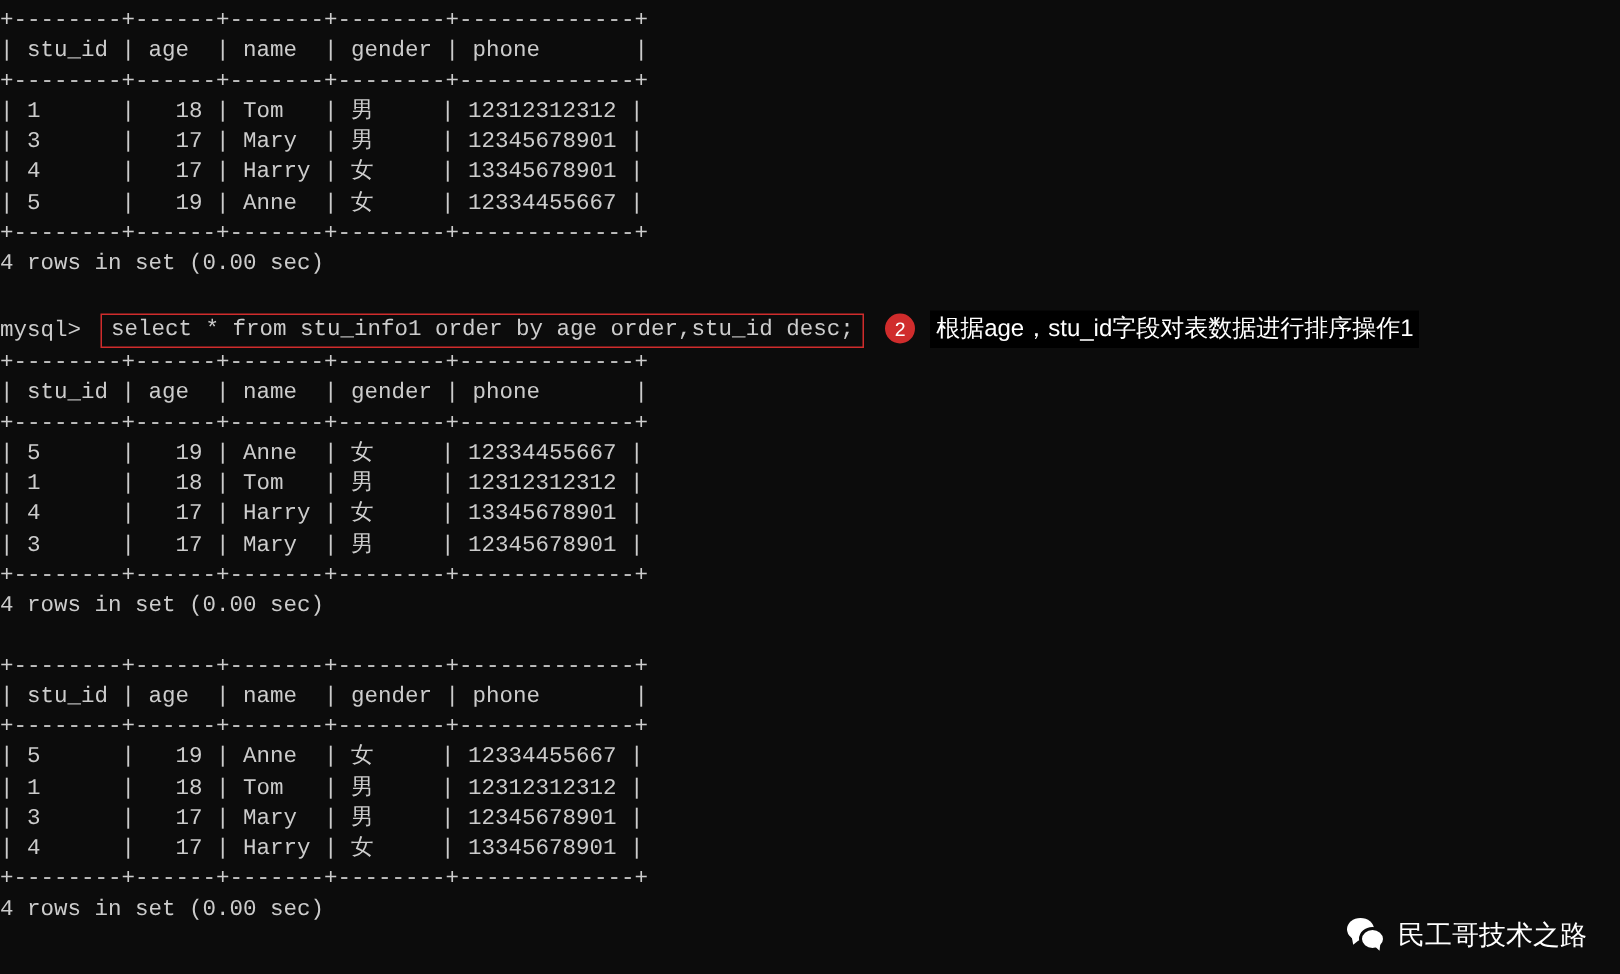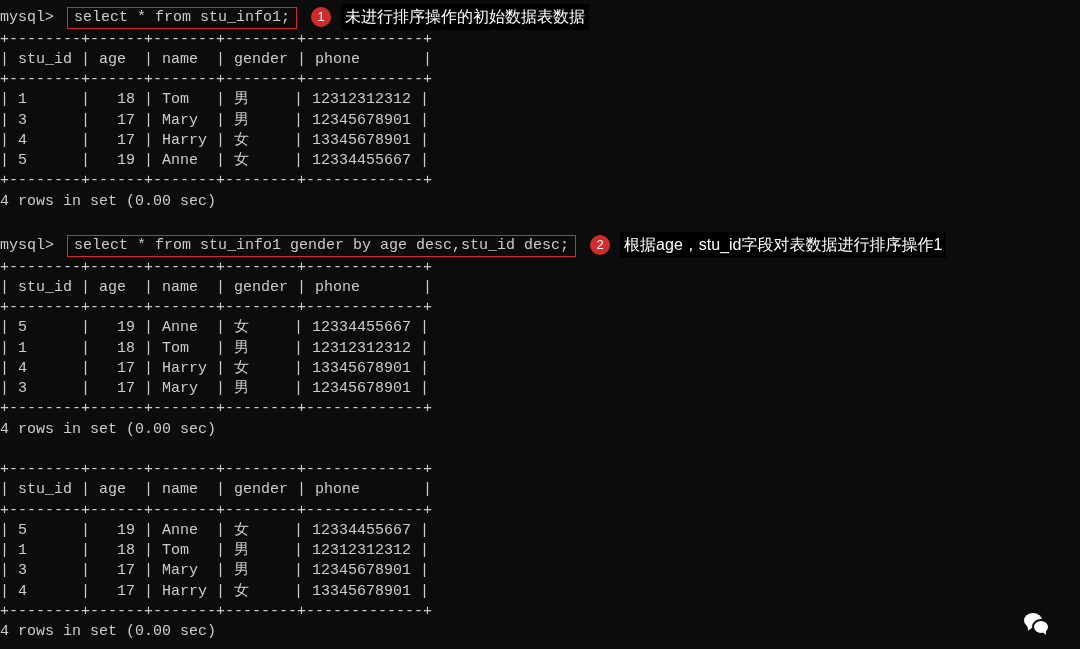--- a/index.html
+++ b/index.html
@@ -115,32 +115,31 @@
     border-right: 2px solid transparent;
     border-top: 4px solid #fff;
     transform: rotate(-20deg);
   }
   .rowline { letter-spacing: 0px; }
 </style>
 </head>
 <body>
 
 <div class="term" id="term">
-    <div class="line "><span class="prompt">mysql&gt; </span><span class="sql-box">select * from stu_info1;</span><span class="badge">1</span><span class="note">未进行排序操作的初始数据表数据</span></div>
     <div class="line rowline">+--------+------+-------+--------+-------------+</div>
     <div class="line rowline">| stu_id | age  | name  | gender | phone       |</div>
     <div class="line rowline">+--------+------+-------+--------+-------------+</div>
     <div class="line rowline">| 1      |   18 | Tom   | 男     | 12312312312 |</div>
     <div class="line rowline">| 3      |   17 | Mary  | 男     | 12345678901 |</div>
     <div class="line rowline">| 4      |   17 | Harry | 女     | 13345678901 |</div>
     <div class="line rowline">| 5      |   19 | Anne  | 女     | 12334455667 |</div>
     <div class="line rowline">+--------+------+-------+--------+-------------+</div>
     <div class="line "><span>4 rows in set (0.00 sec)</span></div>
     <div class="line ">&nbsp;</div>
-    <div class="line "><span class="prompt">mysql&gt; </span><span class="sql-box">select * from stu_info1 gender by age desc,stu_id desc;</span><span class="badge">2</span><span class="note">根据age，stu_id字段对表数据进行排序操作1</span></div>
+    <div class="line "><span class="prompt">mysql&gt; </span><span class="sql-box">select * from stu_info1 order by age order,stu_id desc;</span><span class="badge">2</span><span class="note">根据age，stu_id字段对表数据进行排序操作1</span></div>
     <div class="line rowline">+--------+------+-------+--------+-------------+</div>
     <div class="line rowline">| stu_id | age  | name  | gender | phone       |</div>
     <div class="line rowline">+--------+------+-------+--------+-------------+</div>
     <div class="line rowline">| 5      |   19 | Anne  | 女     | 12334455667 |</div>
     <div class="line rowline">| 1      |   18 | Tom   | 男     | 12312312312 |</div>
     <div class="line rowline">| 4      |   17 | Harry | 女     | 13345678901 |</div>
     <div class="line rowline">| 3      |   17 | Mary  | 男     | 12345678901 |</div>
     <div class="line rowline">+--------+------+-------+--------+-------------+</div>
     <div class="line "><span>4 rows in set (0.00 sec)</span></div>
     <div class="line ">&nbsp;</div>
@@ -153,13 +152,14 @@
     <div class="line rowline">| 4      |   17 | Harry | 女     | 13345678901 |</div>
     <div class="line rowline">+--------+------+-------+--------+-------------+</div>
     <div class="line "><span>4 rows in set (0.00 sec)</span></div>
   </div>
 
 <div class="footer">
   <span class="wechat-icon">
     <span class="big"></span>
       <span class="small"></span>
   </span>
+  <span>民工哥技术之路</span>
 </div>
 
 </body></html>

